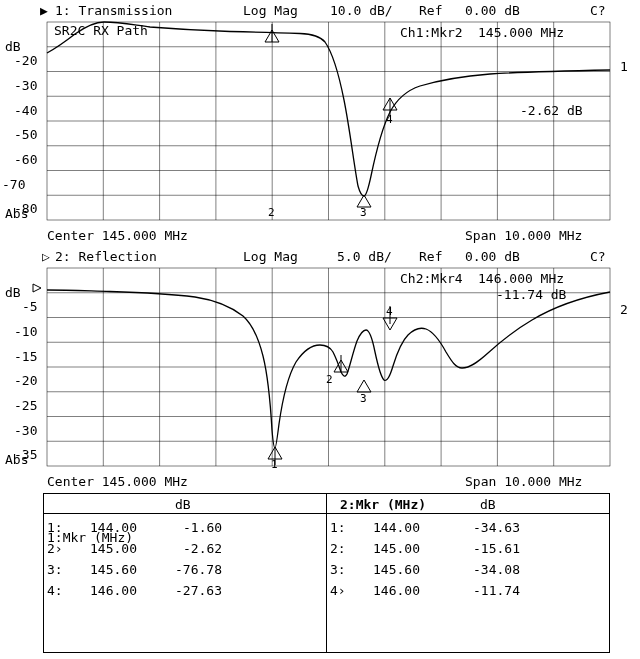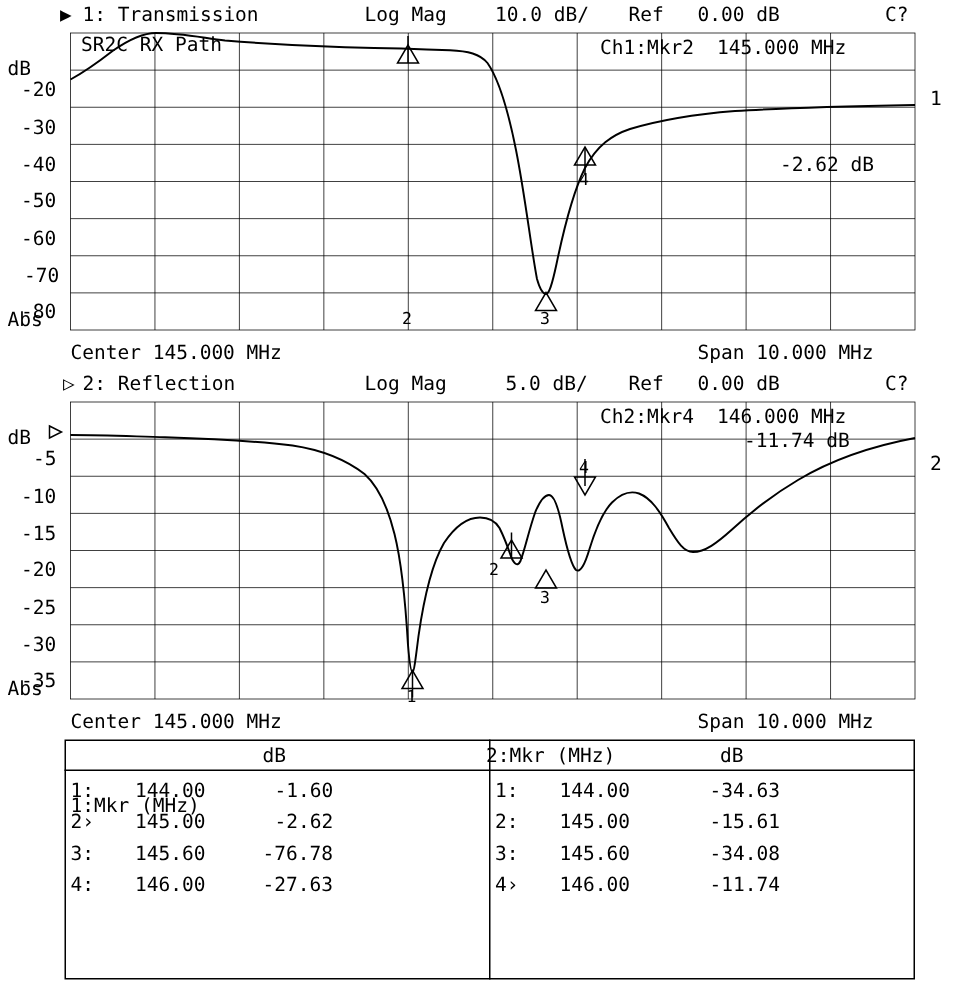--- a/index.html
+++ b/index.html
@@ -78,21 +78,21 @@
   <div class="txt" style="left:400px;top:26px;text-align:center;">Ch1:Mkr2</div>
   <div class="txt" style="left:478px;top:26px;">145.000 MHz</div>
   <div class="txt" style="left:520px;top:56px;margin-top:48px;">-2.62 dB</div>
   <div class="txt" style="left:620px;top:60px;">1</div>
 
   <div class="txt" style="left:14px;top:54px;">-20</div>
   <div class="txt" style="left:14px;top:79px;">-30</div>
   <div class="txt" style="left:14px;top:104px;">-40</div>
   <div class="txt" style="left:14px;top:128px;">-50</div>
   <div class="txt" style="left:14px;top:153px;">-60</div>
-  <div class="txt" style="left:16px;top:178px;">-70</div>
+  <div class="txt" style="left:2px;top:178px;">-70</div>
   <div class="txt" style="left:14px;top:202px;">-80</div>
   <div class="txt" style="left:5px;top:207px;">Abs</div>
 
   <div class="txt small" style="left:268px;top:207px;">2</div>
   <div class="txt small" style="left:386px;top:114px;">4</div>
   <div class="txt small" style="left:360px;top:207px;">3</div>
 
   <div class="txt" style="left:47px;top:229px;">Center 145.000 MHz</div>
   <div class="txt" style="left:465px;top:229px;">Span 10.000 MHz</div>
 
@@ -184,21 +184,21 @@
 
   <div class="txt" style="left:47px;top:475px;">Center 145.000 MHz</div>
   <div class="txt" style="left:465px;top:475px;">Span 10.000 MHz</div>
 
   <div class="box" style="left:43px;top:493px;width:567px;height:160px;"></div>
   <div class="vline" style="left:326px;top:493px;height:160px;"></div>
   <div class="hline" style="left:43px;top:513px;width:567px;"></div>
 
   <div class="txt" style="left:47px;top:498px;margin-top:33px;">1:Mkr (MHz)</div>
   <div class="txt" style="left:175px;top:498px;">dB</div>
-  <div class="txt" style="left:324px;top:498px;">2:Mkr (MHz)</div>
+  <div class="txt" style="left:340px;top:498px;font-weight:bold;">2:Mkr (MHz)</div>
   <div class="txt" style="left:480px;top:498px;">dB</div>
 
   <div class="txt" style="left:47px;top:521px;">1:</div>
   <div class="txt" style="left:90px;top:521px;">144.00</div>
   <div class="txt" style="left:183px;top:521px;">-1.60</div>
 
   <div class="txt" style="left:47px;top:542px;">2›</div>
   <div class="txt" style="left:90px;top:542px;">145.00</div>
   <div class="txt" style="left:183px;top:542px;">-2.62</div>
 

